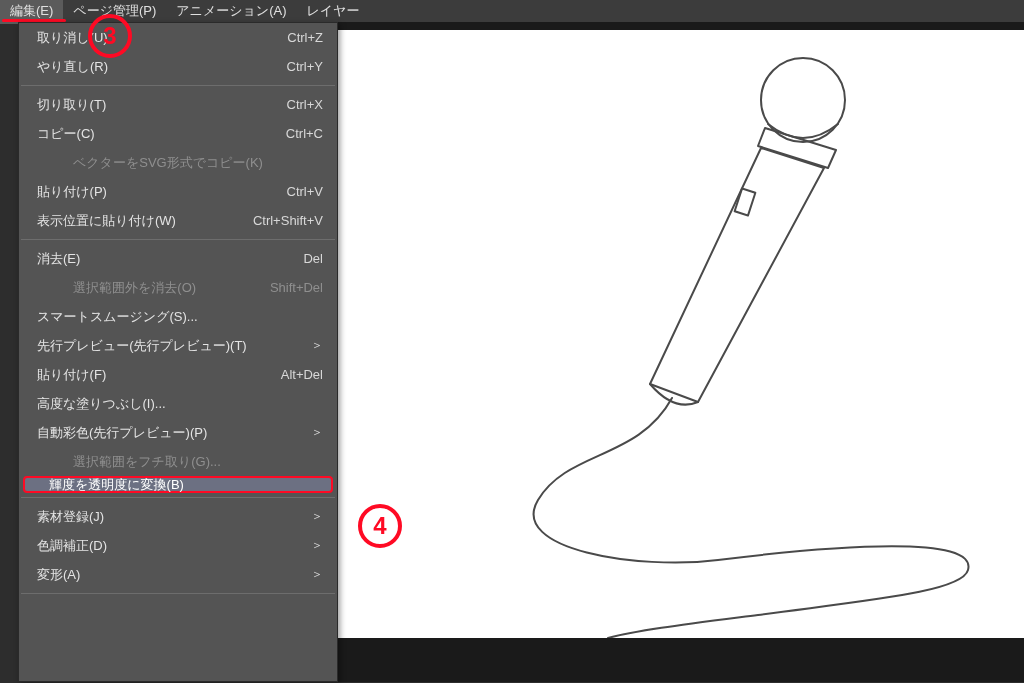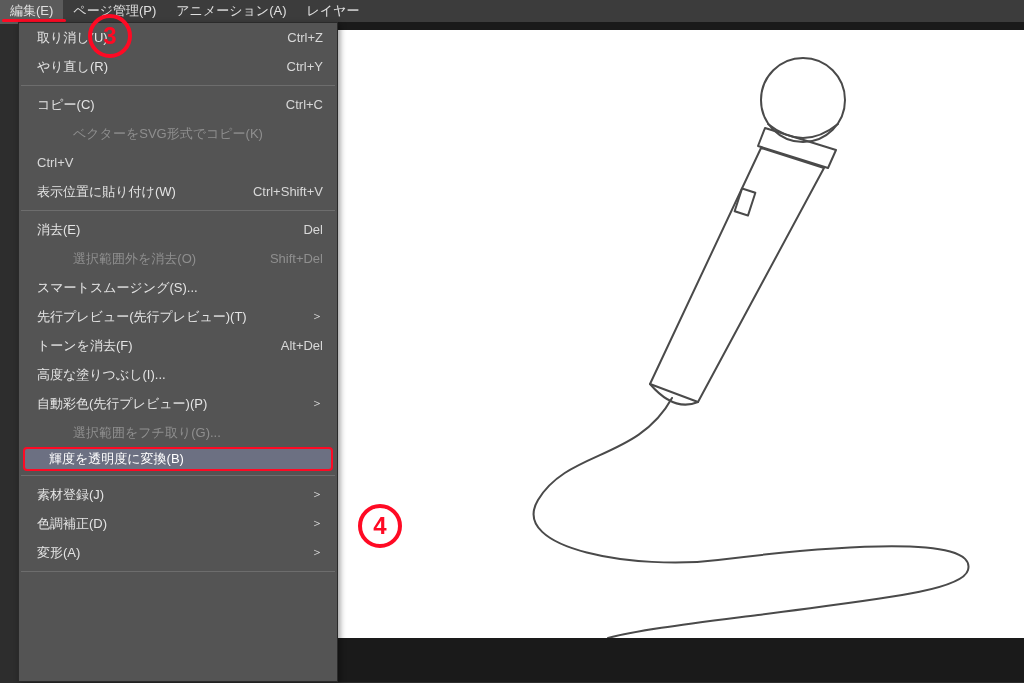--- a/index.html
+++ b/index.html
@@ -71,21 +71,21 @@
     background: #6d6d6d;
   }
   .menu-item.highlight {
     background: #6c7082;
     color: #ffffff;
     border: 2px solid #ff0a24;
     border-radius: 4px;
     margin: 0 4px;
     padding-left: 24px;
     padding-right: 12px;
-    height: 24px;
+    height: 17px;
   }
 
   
   .canvas-wrap {
     position: absolute;
     left: 338px; top: 30px;
     width: 686px; height: 608px;
     background: #ffffff;
     overflow: hidden;
   }
@@ -136,27 +136,32 @@
     <div class="menu-item">
       <span class="label">取り消し(U)</span>
       <span class="accel">Ctrl+Z</span>
     </div>
     <div class="menu-item">
       <span class="label">やり直し(R)</span>
       <span class="accel">Ctrl+Y</span>
     </div>
     <div class="menu-sep"></div>
     <div class="menu-item">
+      <span class="label">切り取り(T)</span>
+      <span class="accel">Ctrl+X</span>
+    </div>
+    <div class="menu-item">
       <span class="label">コピー(C)</span>
       <span class="accel">Ctrl+C</span>
     </div>
     <div class="menu-item disabled">
       <span class="label">ベクターをSVG形式でコピー(K)</span>
     </div>
     <div class="menu-item">
+      <span class="label">貼り付け(P)</span>
       <span class="accel">Ctrl+V</span>
     </div>
     <div class="menu-item">
       <span class="label">表示位置に貼り付け(W)</span>
       <span class="accel">Ctrl+Shift+V</span>
     </div>
     <div class="menu-sep"></div>
     <div class="menu-item">
       <span class="label">消去(E)</span>
       <span class="accel">Del</span>
@@ -166,21 +171,21 @@
       <span class="accel">Shift+Del</span>
     </div>
     <div class="menu-item">
       <span class="label">スマートスムージング(S)...</span>
     </div>
     <div class="menu-item">
       <span class="label">先行プレビュー(先行プレビュー)(T)</span>
       <span class="arrow">＞</span>
     </div>
     <div class="menu-item">
-      <span class="label">トーンを消去(F)</span>
+      <span class="label">貼り付け(F)</span>
       <span class="accel">Alt+Del</span>
     </div>
     <div class="menu-item">
       <span class="label">高度な塗りつぶし(I)...</span>
     </div>
     <div class="menu-item">
       <span class="label">自動彩色(先行プレビュー)(P)</span>
       <span class="arrow">＞</span>
     </div>
     <div class="menu-item disabled">

